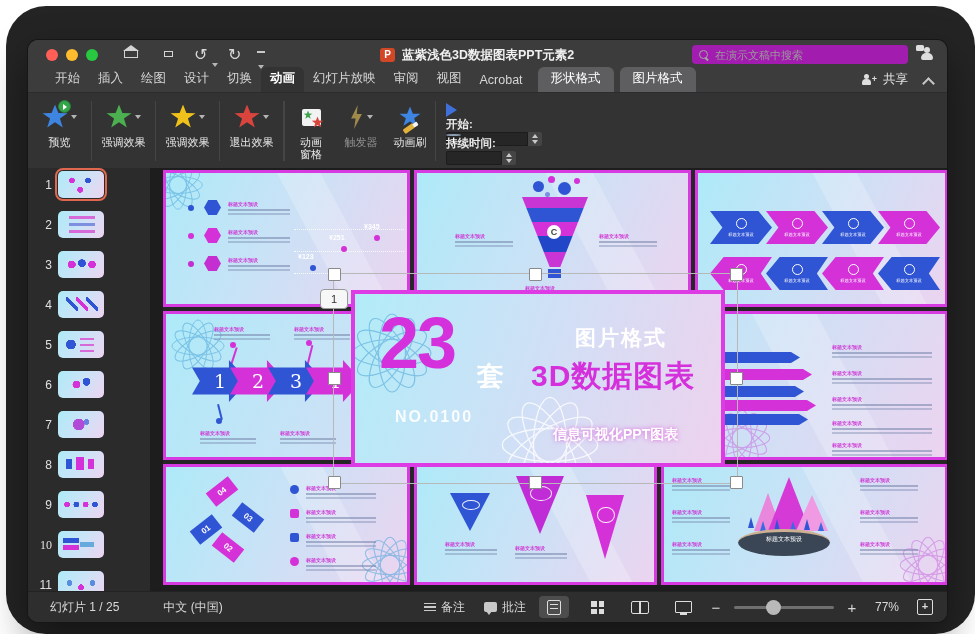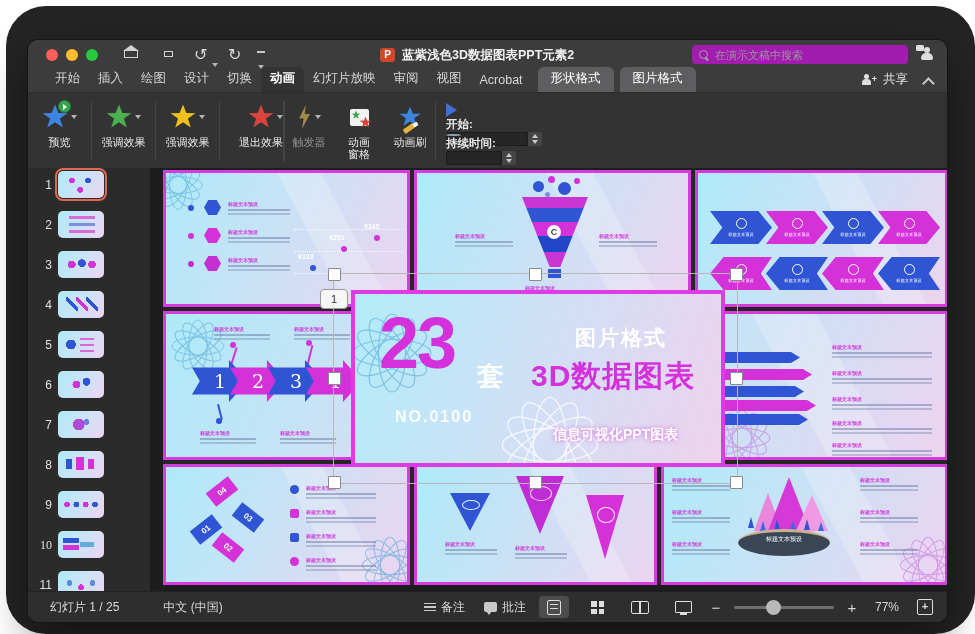--- a/index.html
+++ b/index.html
@@ -217,41 +217,41 @@
     </div>
     <div class="rsep"></div>
     <div class="rbtn" style="width:63px;">
       <span class="ic">
           <span class="star" style="background:#f0c11a;"></span>
           <span class="caret"></span>
         </span>
       <span class="lb">强调效果</span>
     </div>
     <div class="rsep"></div>
-    <div class="rbtn" style="width:63px;align-items:flex-end;">
+    <div class="rbtn" style="width:63px;">
       <span class="ic">
           <span class="star" style="background:#d9453c;"></span>
           <span class="caret"></span>
         </span>
       <span class="lb">退出效果</span>
     </div>
     <div class="rsep"></div>
     <div class="rsep"></div>
+    <div class="rbtn" style="width:52px;">
+      <span class="ic">
+          <span class="paneicon"></span>
+        </span>
+      <span class="lb" style="width:26px;">动画窗格</span>
+    </div>
     <div class="rbtn" style="width:48px;">
       <span class="ic">
           <span class="bolt"></span>
           <span class="caret"></span>
         </span>
       <span class="lb dim">触发器</span>
-    </div>
-    <div class="rbtn" style="width:52px;">
-      <span class="ic">
-          <span class="paneicon"></span>
-        </span>
-      <span class="lb" style="width:26px;">动画窗格</span>
     </div>
     <div class="rbtn" style="width:50px;">
       <span class="ic" style="position:relative;">
           <span class="star sm" style="background:#3d85e0;"></span>
           <span class="brush"></span>
         </span>
       <span class="lb">动画刷</span>
     </div>
     <div class="rsep"></div>
     <div class="timing">

